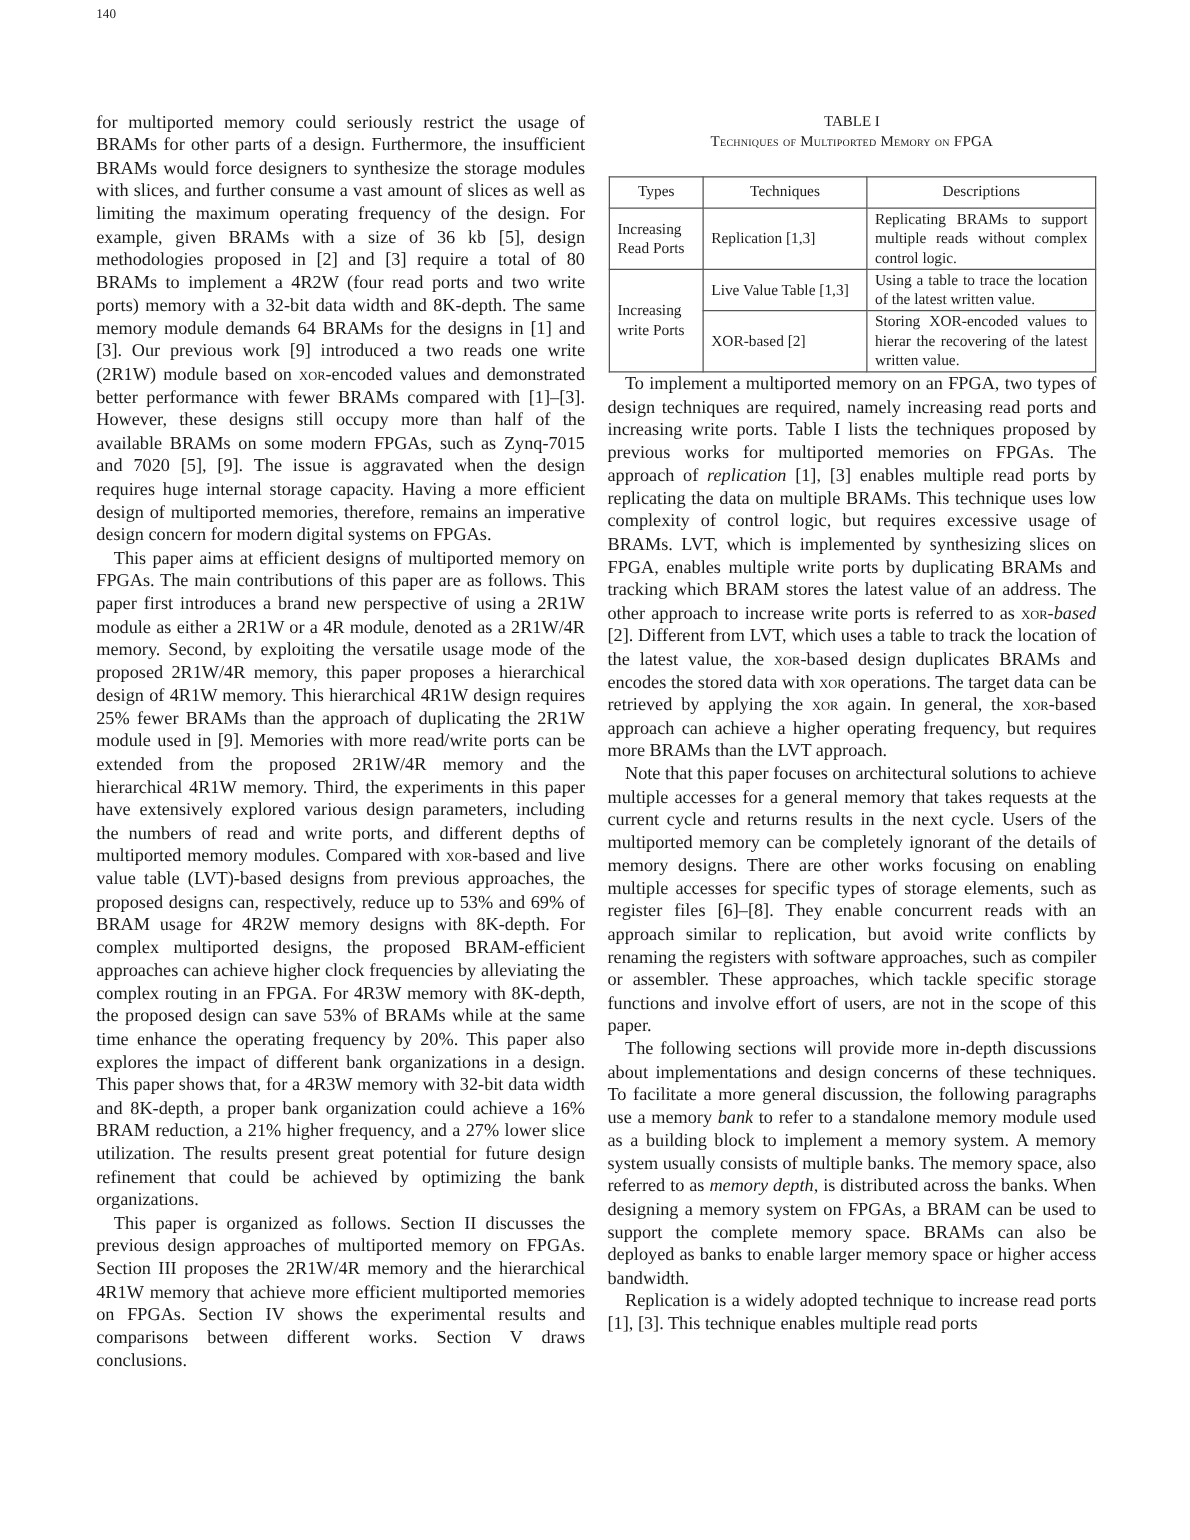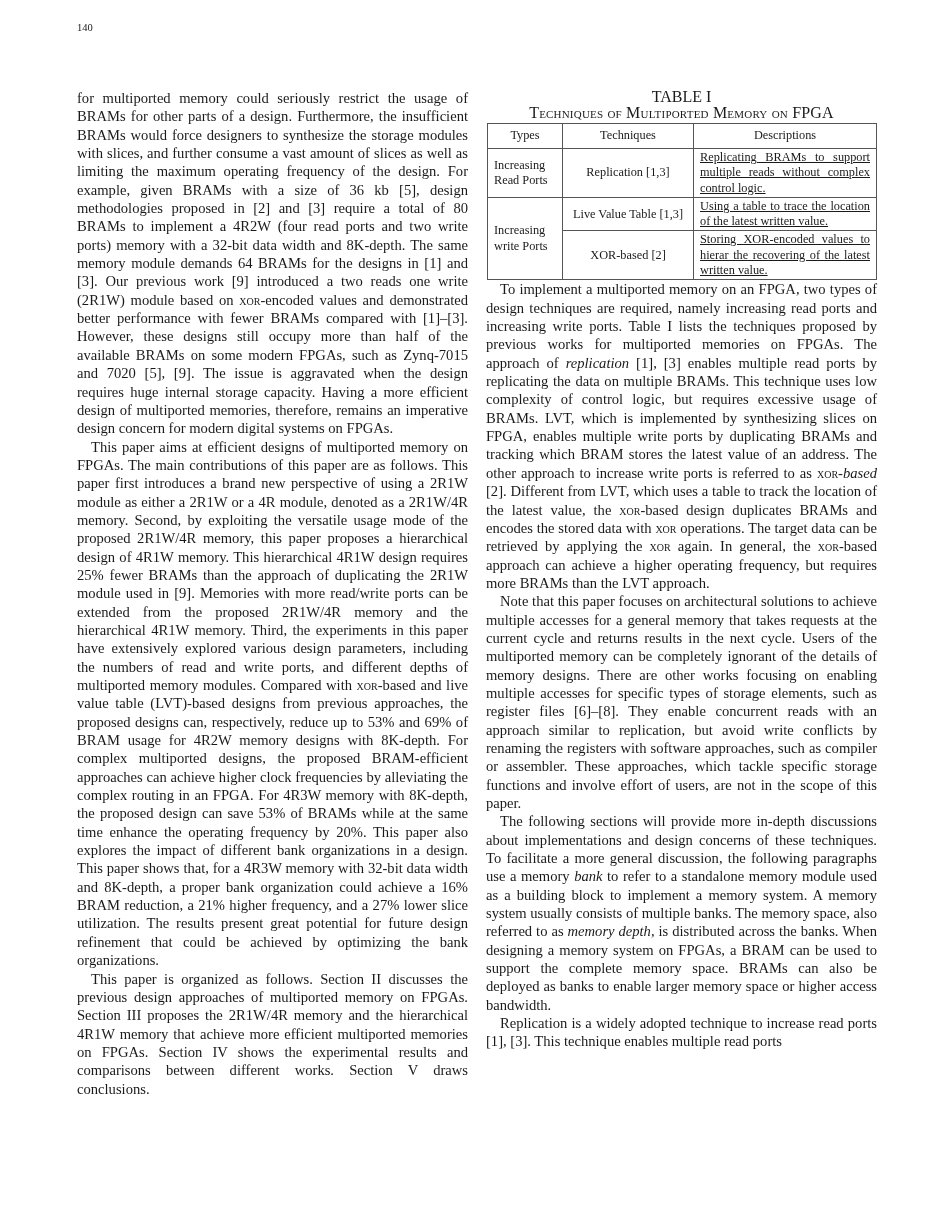--- a/index.html
+++ b/index.html
@@ -1,35 +1,35 @@
 <!DOCTYPE html>
 <html><head>
 <meta charset="utf-8">
 <style>
   html, body { margin: 0; padding: 0; background: #ffffff; }
   body { width: 952px; height: 1232px; position: relative; overflow: hidden;
          font-family: "Liberation Serif", "DejaVu Serif", serif; color: #1a1a1a; }
   .header { position: absolute; top: 6px; left: 77px; right: 77px; height: 16px;
             font-size: 10.5px; letter-spacing: 0; }
-  .header .pno { position: absolute; left: 0; top: 16px; }
+  .header .pno { position: absolute; left: 0; top: 0; }
   .header .journal { position: absolute; right: 0; top: 0; }
   .col { position: absolute; top: 89px; width: 391px; font-size: 14.6px; line-height: 18.35px; text-align: justify; }
   .col.left { left: 77px; }
   .col.right { left: 486px; top: 89px; }
   .col p { margin: 0; hyphens: manual; }
   .col p.indent { text-indent: 14px; }
   .sc { font-variant: small-caps; }
-  .table-caption { text-align: center; font-size: 16px; line-height: 16px; margin-bottom: 2px; }
+  .table-caption { text-align: center; font-size: 12px; line-height: 16px; margin-bottom: 20px; }
   .table-caption .t2 { font-variant: small-caps; letter-spacing: 0.2px; }
   table.techniques { border-collapse: collapse; width: 390px; font-size: 12.3px; line-height: 15.3px; margin-left: 1px; }
   table.techniques td, table.techniques th { border: 1px solid #555; padding: 1px 6px; vertical-align: middle; }
   table.techniques th { font-weight: normal; text-align: center; height: 22px; }
   table.techniques td.type { width: 62px; text-align: left; }
-  table.techniques td.tech { width: 118px; text-align: center; }
-  table.techniques td.desc { text-align: justify; text-decoration: underline; }
+  table.techniques td.tech { width: 118px; text-align: left; }
+  table.techniques td.desc { text-align: justify; }
   .section-title { text-align: center; margin: 18px 0 5px 0; font-size: 14.6px; }
   .section-title .sc { letter-spacing: 0.3px; }
   .subsection { font-style: italic; margin: 12px 0 5px 0; }
 </style>
 </head>
 <body>
 
 <div class="header">
   <span class="pno">140</span>
 </div>

